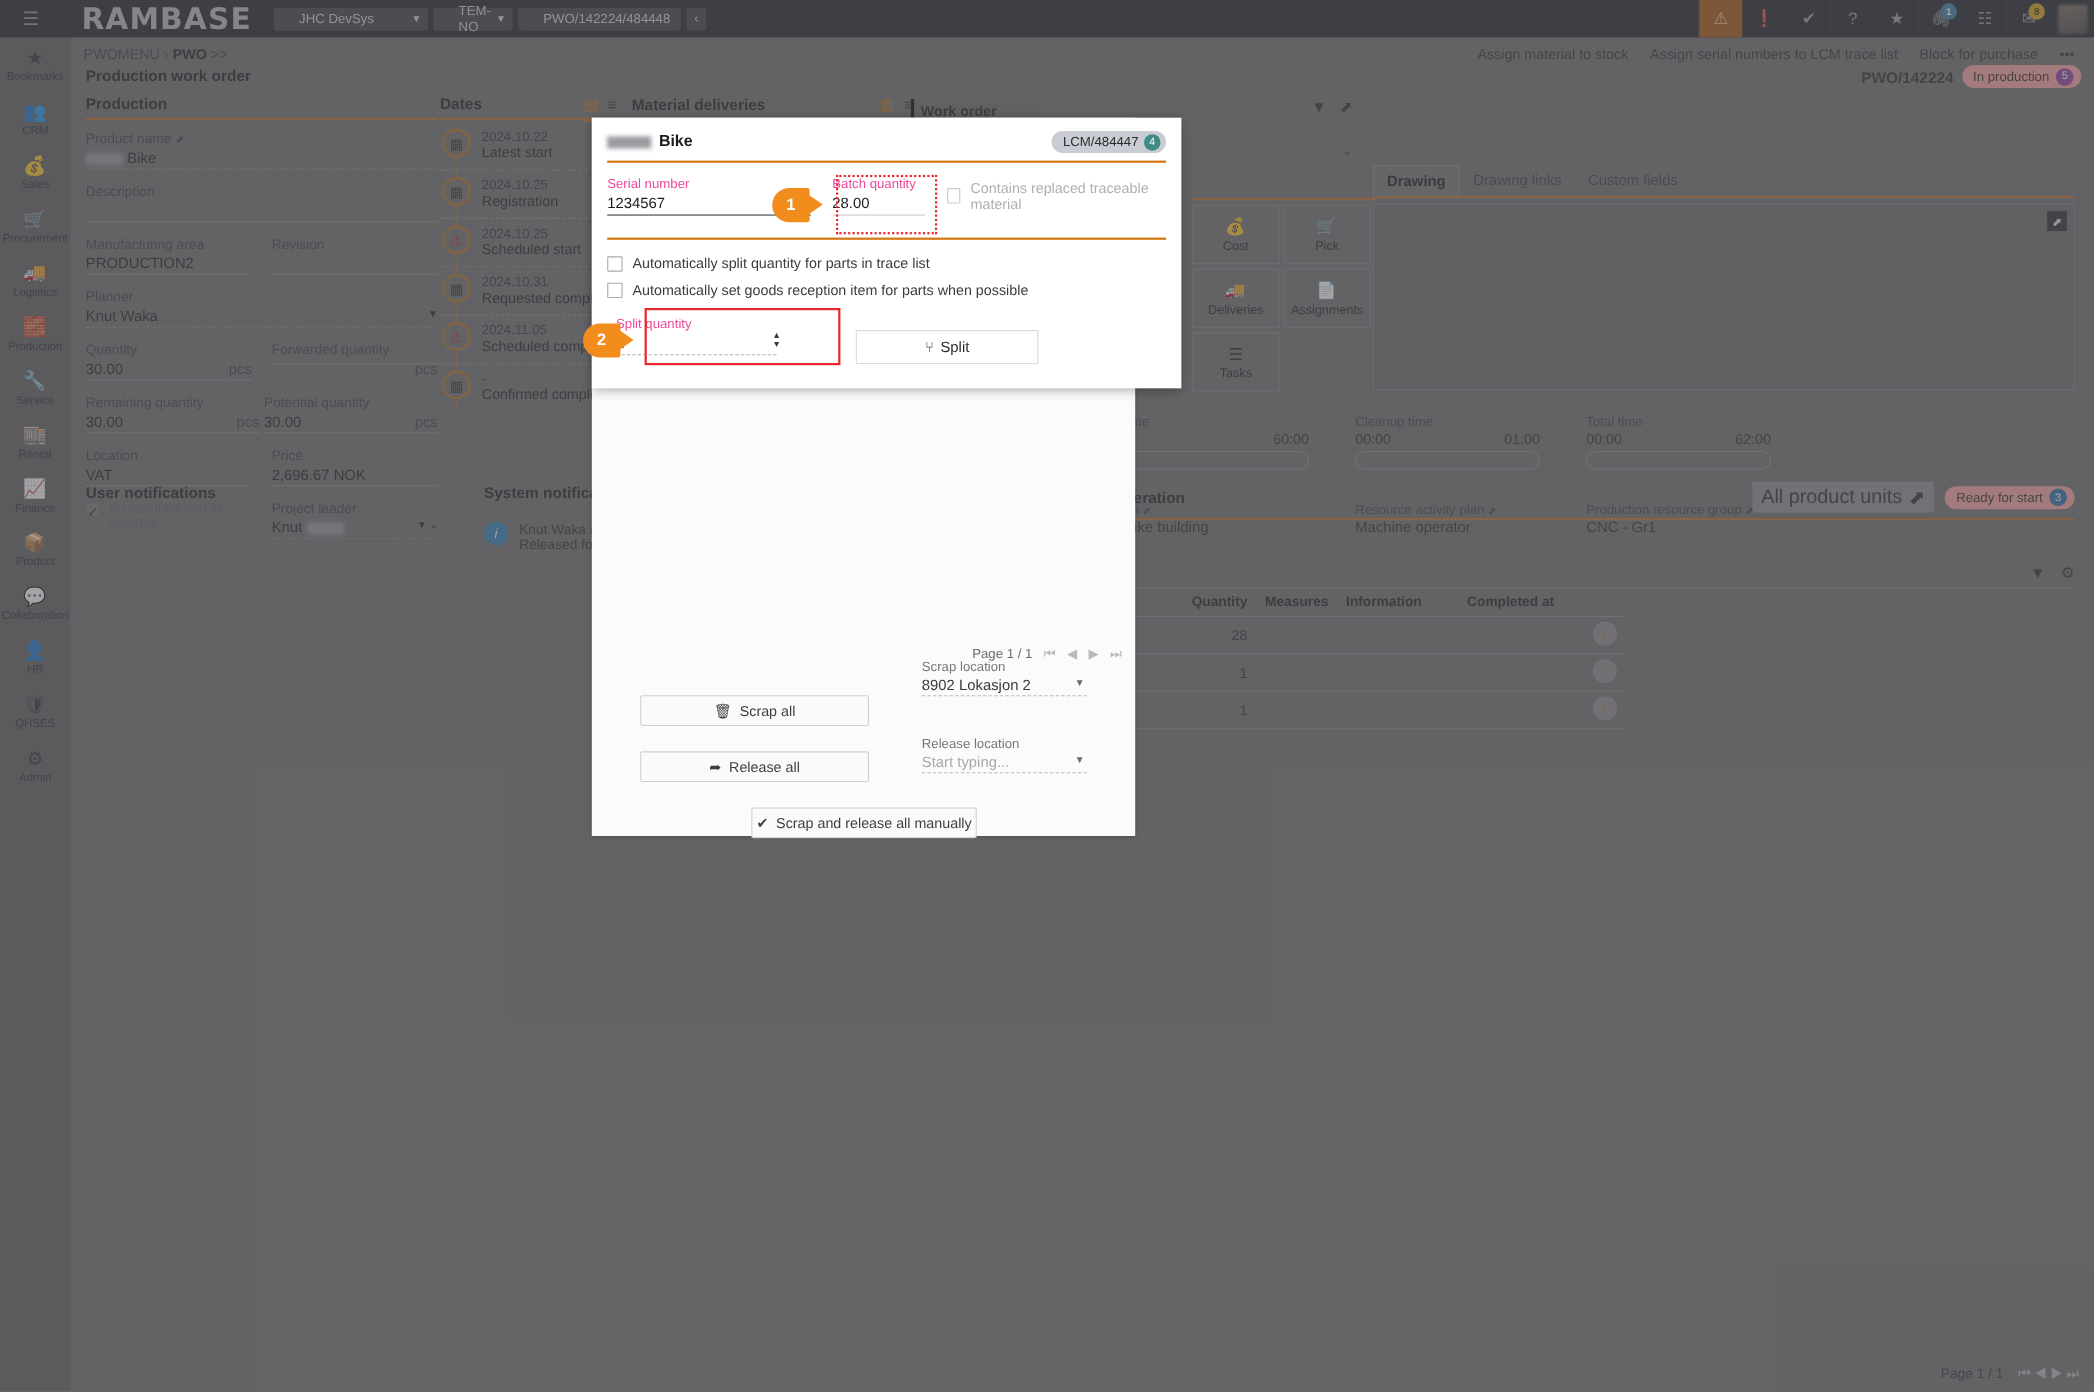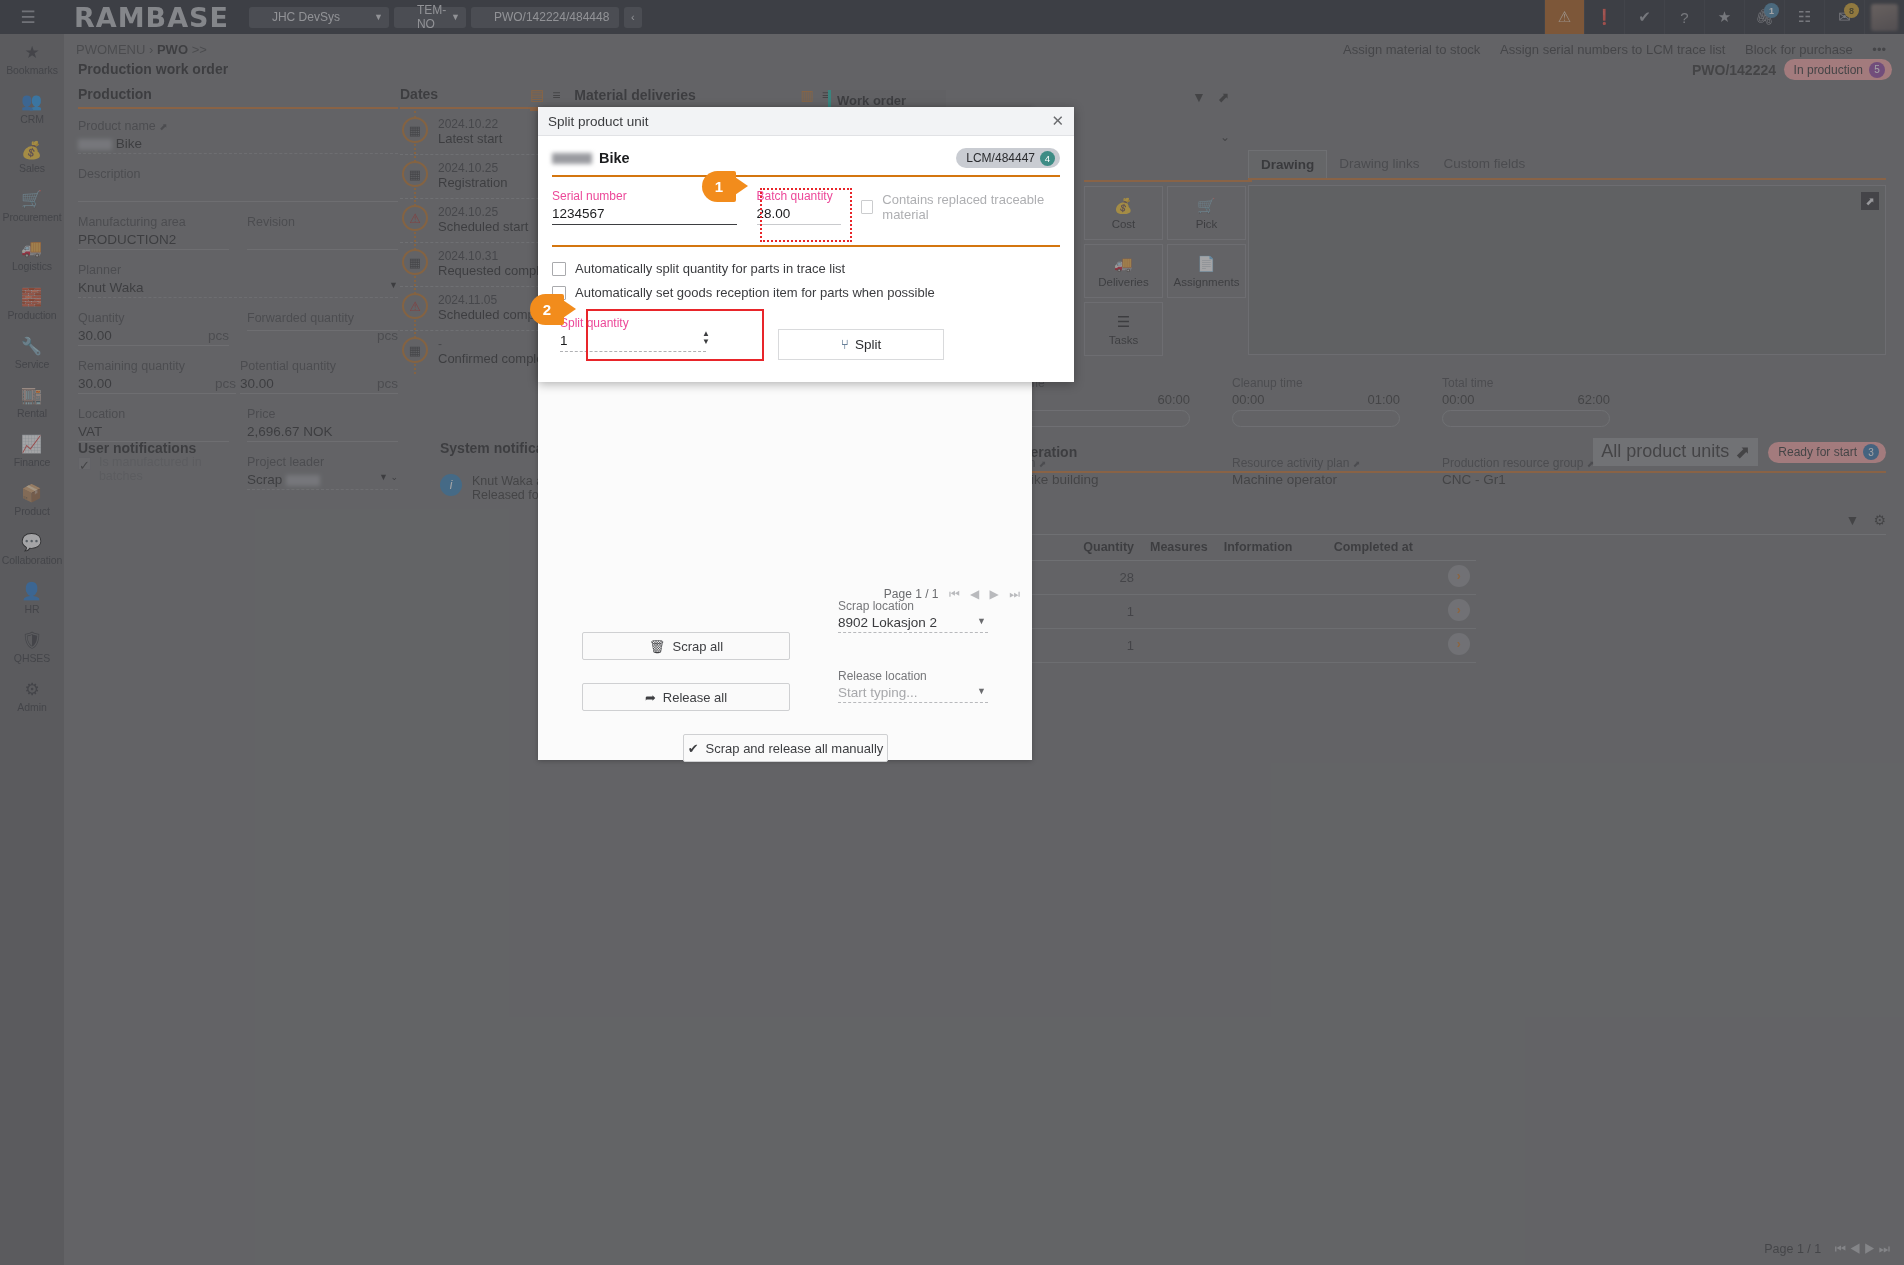--- a/index.html
+++ b/index.html
@@ -79,21 +79,21 @@
   .tl-ic { position:absolute; left:2px; top:6px; width:26px;height:26px;border-radius:50%;
            border:2px solid #b96f22; background:#6f7072; display:flex;align-items:center;justify-content:center;
            font-size:13px; color:#2f3033;}
   .tl-ic.warn { color:#b3231f; }
   .tl-line { position:absolute; left:14px; top:0; bottom:0; border-left:2px dotted #b96f22; }
   .tl-d { font-size:12px; color:#303135; }
   .tl-t { font-size:13px; color:#1b1c1e; }
 
   #matdel { position:absolute; left:530px; top:86px; width:300px; z-index:2; }
   #workorder { position:absolute; left:828px; top:90px; width:118px; height:22px; background:#6a6b6d;
-               border-left:3px solid #14b8a6; padding:3px 6px; font-size:13px; font-weight:bold; color:#1b1c1e; z-index:2;}
+               border-left:3px solid #000000; padding:3px 6px; font-size:13px; font-weight:bold; color:#1b1c1e; z-index:2;}
 
   
   #rightcol { position:absolute; left:1022px; top:86px; right:10px; bottom:0; z-index:2;}
   .qbtn { width:79px; height:54px; border:1px solid #85868a; display:flex; flex-direction:column;
           align-items:center; justify-content:center; font-size:11.5px; color:#1b1c1e; gap:3px; }
   .qbtn .qi { font-size:15px; }
   .tab { padding:6px 12px; font-size:13.5px; color:#3a3b3e; }
   .tab.active { font-weight:bold; color:#131416; border:1px solid #8b8c8f; border-bottom:none; background:#747577; }
   .drawbox { height:170px; border:1px solid #85868a; background:#696a6c; position:relative; }
 
@@ -365,21 +365,21 @@
     </div>
 
     <div style="display:flex; gap:18px">
       <div style="flex:1; display:flex; gap:8px; align-items:flex-start">
         <span class="cbx" style="margin-top:2px">✓</span>
         <span style="font-size:12.5px; color:#5f6063">Is manufactured in batches</span>
       </div>
       <div class="fl" style="flex:1">
         <div class="lab">Project leader</div>
         <div class="val dash">
-          <span>Scrap</span>
+          <span>Knut</span>
           <span class="blurtxt" style="width:34px"></span>
           <span style="float:right;font-size:9px">▼ ⌄</span>
         </div>
       </div>
     </div>
   </div>
 
   <div id="datespanel">
     <div class="panel-title hr-orange" style="padding-bottom:5px">Dates</div>
     <div style="position:relative; margin-top:2px">
@@ -631,24 +631,20 @@
   <div class="wfield" style="position:absolute; left:300px; top:562px; width:150px;">
     <div class="wl">Release location</div>
     <div class="wv" style="color:#a7a8ab">
       <span>Start typing...</span>
       <span class="car">▼</span>
     </div>
   </div>
 </div>
 
 <div id="modal">
-  <div class="mhead">
-    <span>Split product unit</span>
-    <span class="mclose">✕</span>
-  </div>
   <div class="mbody">
 
     <div class="prodline">
       <span class="blurtxt" style="width:40px; margin-right:7px;"></span>
       <span>Bike</span>
       <span class="lcmpill">
         <span>LCM/484447</span>
         <span class="n">4</span>
       </span>
     </div>

